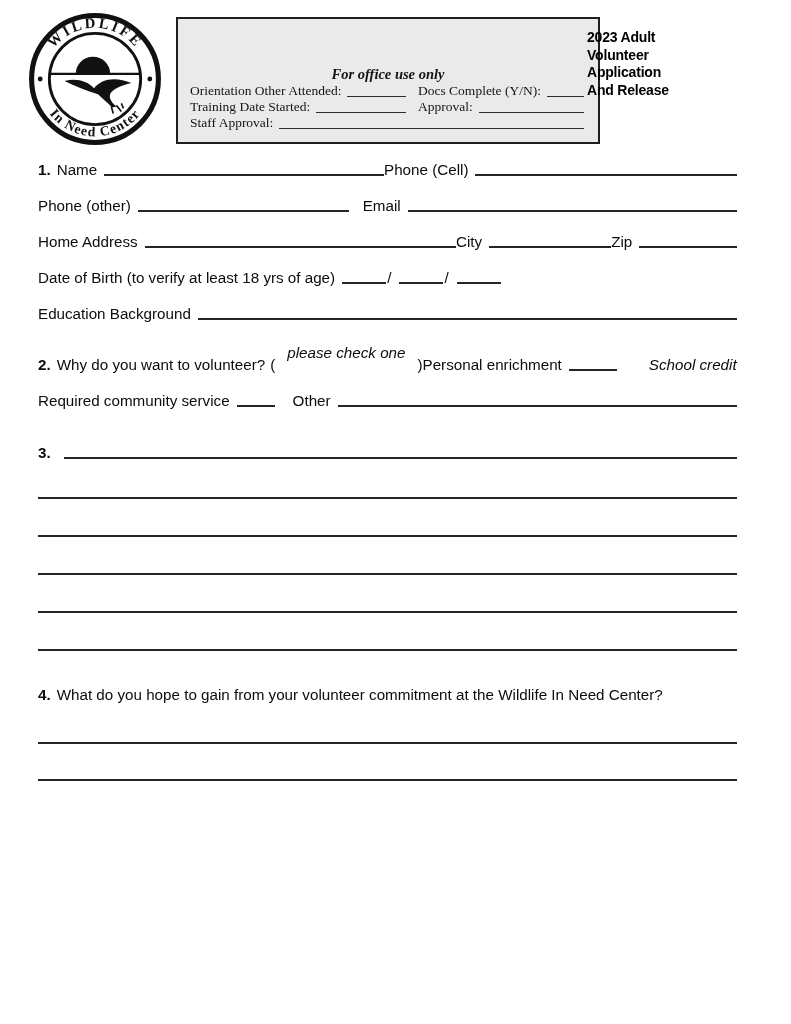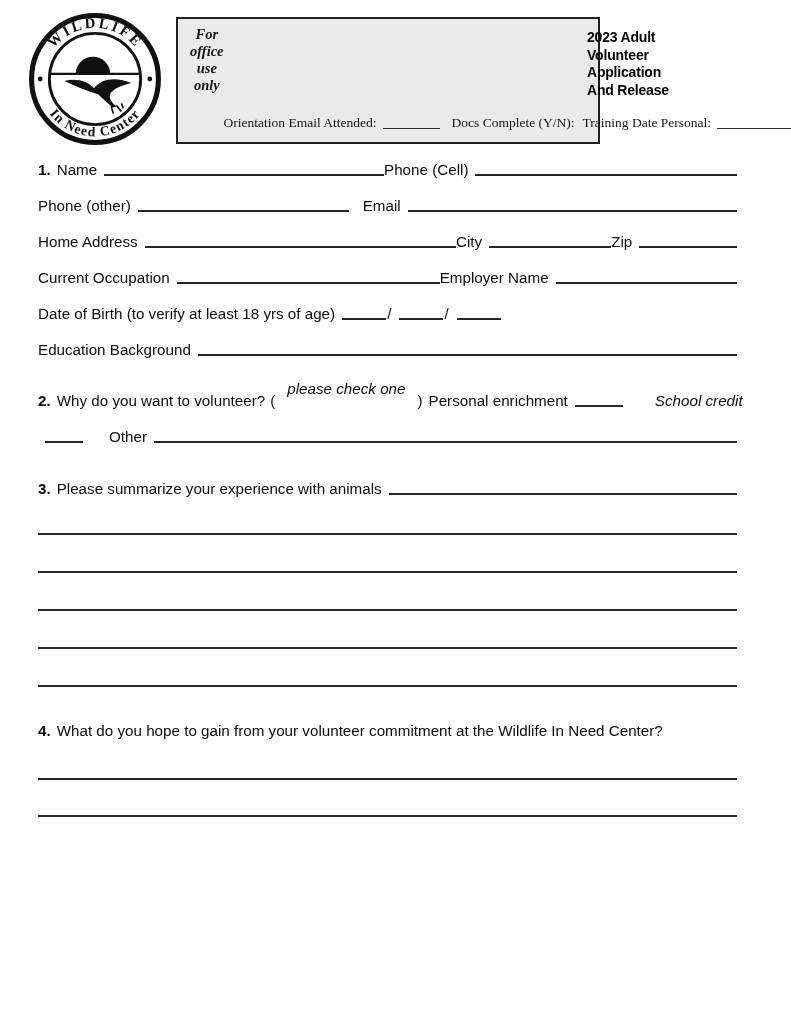--- a/index.html
+++ b/index.html
@@ -10,21 +10,21 @@
 
   
   .logo { position:absolute; left:26px; top:10px; width:138px; height:138px; }
   .arc-top   { font-family:"Liberation Serif", serif; font-weight:bold; font-size:14.5px; letter-spacing:2.6px; fill:#111; }
   .arc-bottom{ font-family:"Liberation Serif", serif; font-weight:bold; font-size:13.5px; letter-spacing:1.1px; fill:#111; }
 
   .office {
     position:absolute; left:176px; top:17px; width:424px; height:127px; box-sizing:border-box;
     background:#eaeaea; border:2.5px solid #1f1f1f;
     font-family:"Liberation Serif", serif; font-size:13.5px; color:#141414;
-    display:flex; flex-direction:row; justify-content:flex-start; padding:7px 12px 11px 12px;
+    display:flex; flex-direction:column; justify-content:flex-end; padding:7px 12px 11px 12px;
   }
   .office-heading { text-align:center; font-weight:bold; font-style:italic; font-size:14.5px; }
   .office-row  { display:flex; align-items:flex-end; }
   .office-cell { display:flex; align-items:flex-end; }
   .office-cell.left  { flex:0 0 218px; margin-right:10px; }
   .office-cell.right { flex:1; }
   .oline { flex:1; border-bottom:1.3px solid #2e2e2e; margin:0 2px 2px 6px; height:4px; }
 
   .title {
     position:absolute; right:34px; top:29px; width:170px;
@@ -33,21 +33,21 @@
   }
 
   
   .form { position:absolute; left:38px; top:142px; width:699px; font-size:15.2px; }
   .frow { display:flex; align-items:flex-end; height:36px; }
   .num  { font-weight:bold; margin-right:6px; white-space:nowrap; }
   .lbl  { white-space:nowrap; }
   .fl   { border-bottom:2px solid #262626; margin:0 0 2px 7px; height:4px; }
   .sp   { flex:1; }
   .hint { font-style:italic; margin:0 4px 0 5px; }
-  .ml18 { margin-left:26px; }
+  .ml18 { margin-left:18px; }
   .ml22 { margin-left:32px;font-style:italic; }
   .g1   { flex:1; }
   .g255 { flex:2.55; } .g08 { flex:0.8; }
   .g145 { flex:1.45; }
   .g185 { flex:1.85; }
   .g064 { flex:0.64; margin-right:14px; }
   .g107 { flex:1.07; }
   .w44 { flex:0 0 44px; } .w48 { flex:0 0 48px; } .w38 { flex:0 0 38px; }
   .slash { margin:0 1px; }
   .gap15 { height:15px; } .gap16 { height:16px; }
@@ -75,31 +75,31 @@
       <path d="M 49 63 A 17 17 0 0 1 83 63 Z" fill="#111"></path>
       <path d="M38 70 C50 67 60 70 67 77 C74 68 88 65 104 72 C95 74 88 77 84 81 C81 85 83 90 89 95 L85 96 C80 91 75 87 71 83 C60 80 48 75 38 70 Z" fill="#111"></path>
       <path d="M84 95 l2 7 M89 94 l5 6 M94 92 l2 5" stroke="#111" stroke-width="1.6" fill="none"></path>
     </g>
   </svg>
 
   <div class="office">
     <div class="office-heading">For office use only</div>
     <div class="office-row">
       <div class="office-cell left">
-        <span class="lbl">Orientation Email Attended:</span>
+        <span class="lbl">Orientation Other Attended:</span>
         <span class="oline"></span>
       </div>
       <div class="office-cell right">
         <span class="lbl">Docs Complete (Y/N):</span>
         <span class="oline"></span>
       </div>
     </div>
     <div class="office-row">
       <div class="office-cell left">
-        <span class="lbl">Training Date Personal:</span>
+        <span class="lbl">Training Date Started:</span>
         <span class="oline"></span>
       </div>
       <div class="office-cell right">
         <span class="lbl">Approval:</span>
         <span class="oline"></span>
       </div>
     </div>
     <div class="office-row">
       <div class="office-cell right">
         <span class="lbl">Staff Approval:</span>
@@ -132,26 +132,20 @@
 
     <div class="frow">
       <span class="lbl">Home Address</span>
       <span class="fl g255"></span>
       <span class="lbl">City</span>
       <span class="fl g1"></span>
       <span class="lbl">Zip</span>
       <span class="fl g08"></span>
     </div>
 
-    <div class="frow">
-      <span class="lbl">Current Occupation</span>
-      <span class="fl g145"></span>
-      <span class="lbl">Employer Name</span>
-      <span class="fl g1"></span>
-    </div>
 
     <div class="frow">
       <span class="lbl">Date of Birth (to verify at least 18 yrs of age)</span>
       <span class="fl w44"></span>
       <span class="slash">/</span>
       <span class="fl w44"></span>
       <span class="slash">/</span>
       <span class="fl w44"></span>
       <span class="sp"></span>
     </div>
@@ -163,37 +157,37 @@
 
 
     <div class="gap15"></div>
 
     <div class="frow">
       <span class="num">2.</span>
       <span class="lbl">Why do you want to volunteer?</span>
       <span class="lbl" style="margin-left:5px;">(</span>
         <span class="lbl hint" style="margin:12px;">please check one</span>
         <span class="lbl">)</span>
-      <span class="lbl" style="margin-left:6px;">Personal enrichment</span>
+      <span class="lbl" style="margin-left:0;">Personal enrichment</span>
       <span class="fl w48"></span>
       <span class="lbl ml22">School credit</span>
       <span class="fl g1"></span>
     </div>
 
     <div class="frow">
+      <span class="lbl">Required community service</span>
       <span class="fl w38"></span>
       <span class="lbl ml18">Other</span>
       <span class="fl g1"></span>
     </div>
 
     <div class="gap16"></div>
 
     <div class="frow">
       <span class="num">3.</span>
-      <span class="lbl">Please summarize your experience with animals</span>
       <span class="fl g1"></span>
     </div>
 
     <div class="rule"></div>
     <div class="rule"></div>
     <div class="rule"></div>
     <div class="rule"></div>
     <div class="rule"></div>
 
     <div class="q4row">

